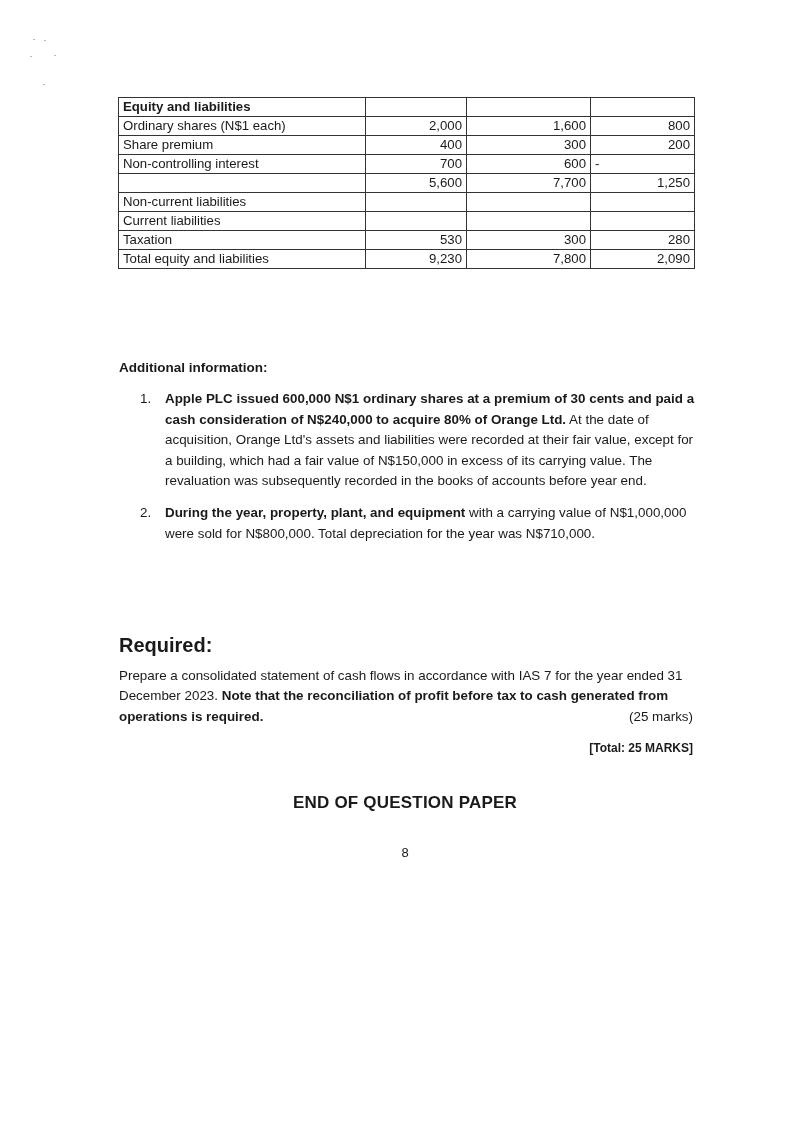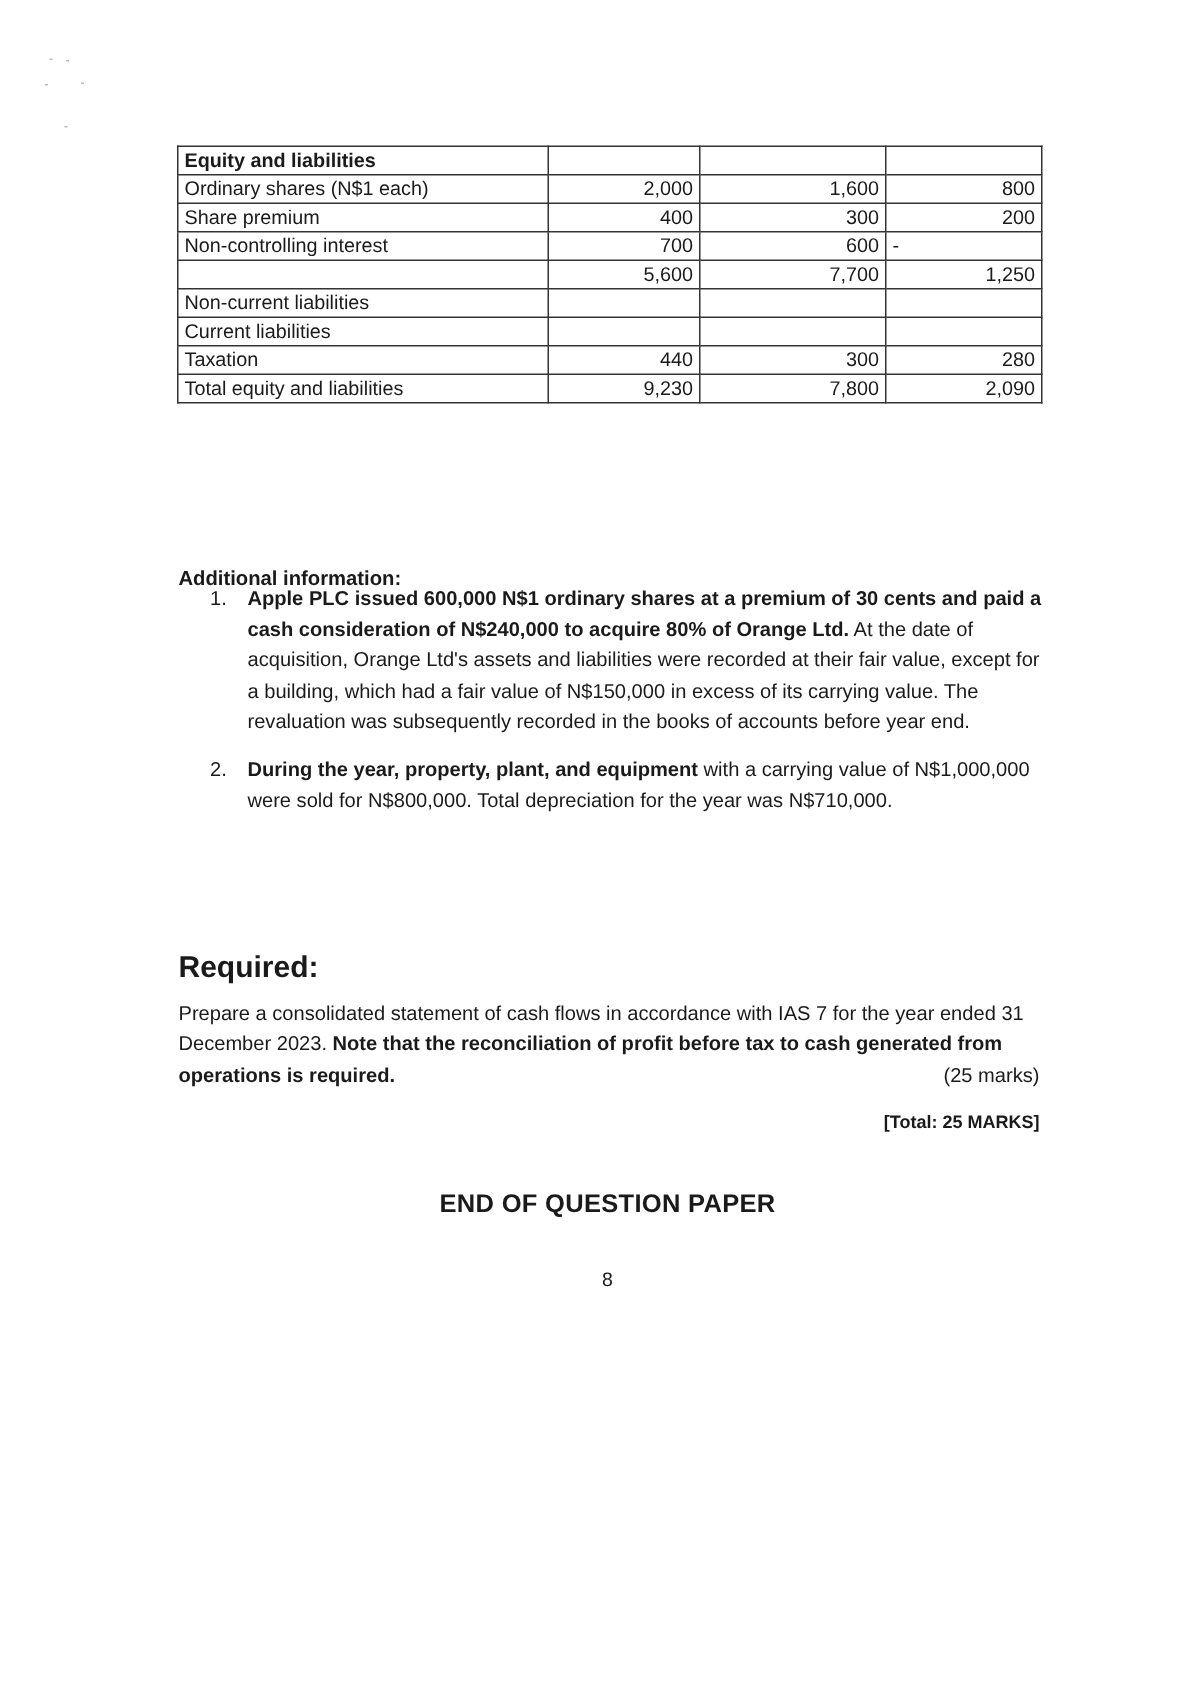--- a/index.html
+++ b/index.html
@@ -89,34 +89,34 @@
         <td class="num"></td>
       </tr>
       <tr>
         <td>Current liabilities</td>
         <td class="num"></td>
         <td class="num"></td>
         <td class="num"></td>
       </tr>
       <tr>
         <td>Taxation</td>
-        <td class="num">440</td>
+        <td class="num">530</td>
         <td class="num">300</td>
         <td class="num">280</td>
       </tr>
       <tr>
         <td>Total equity and liabilities</td>
         <td class="num">9,230</td>
         <td class="num">7,800</td>
         <td class="num">2,090</td>
       </tr>
     </tbody>
 </table>
 
-<div class="section-h" style="top:378px;text-align:center;">Additional information:</div>
+<div class="section-h" style="top:360px;text-align:center;">Additional information:</div>
 
 <div class="list" style="top:389px;">
   <div class="item">
     <span class="num">1.</span>
     <span class="bold">Apple PLC issued 600,000 N$1 ordinary shares at a premium of 30 cents and paid a cash consideration of N$240,000 to acquire 80% of Orange Ltd.</span><span> At the date of acquisition, Orange Ltd's assets and liabilities were recorded at their fair value, except for a building, which had a fair value of N$150,000 in excess of its carrying value. The revaluation was subsequently recorded in the books of accounts before year end.</span>
   </div>
   <div class="item">
     <span class="num">2.</span>
     <span class="bold">During the year, property, plant, and equipment</span><span> with a carrying value of N$1,000,000 were sold for N$800,000. Total depreciation for the year was N$710,000.</span>
   </div>

